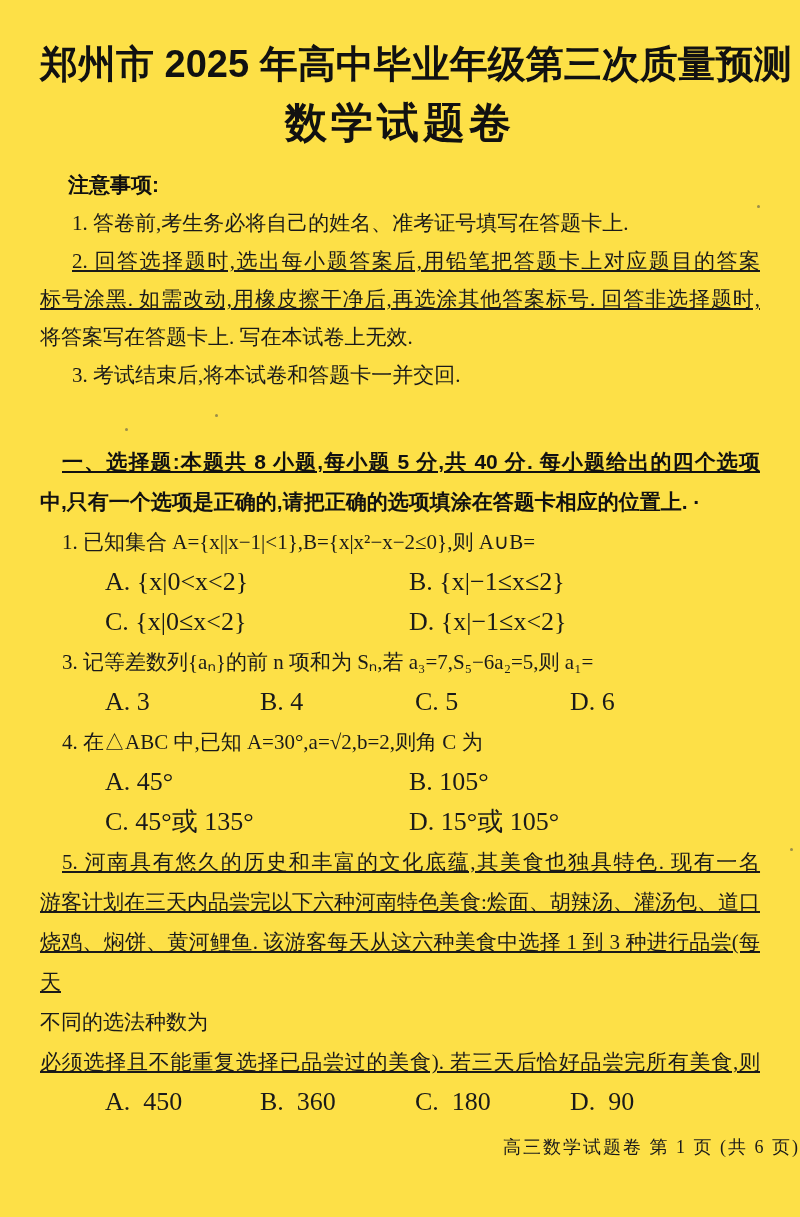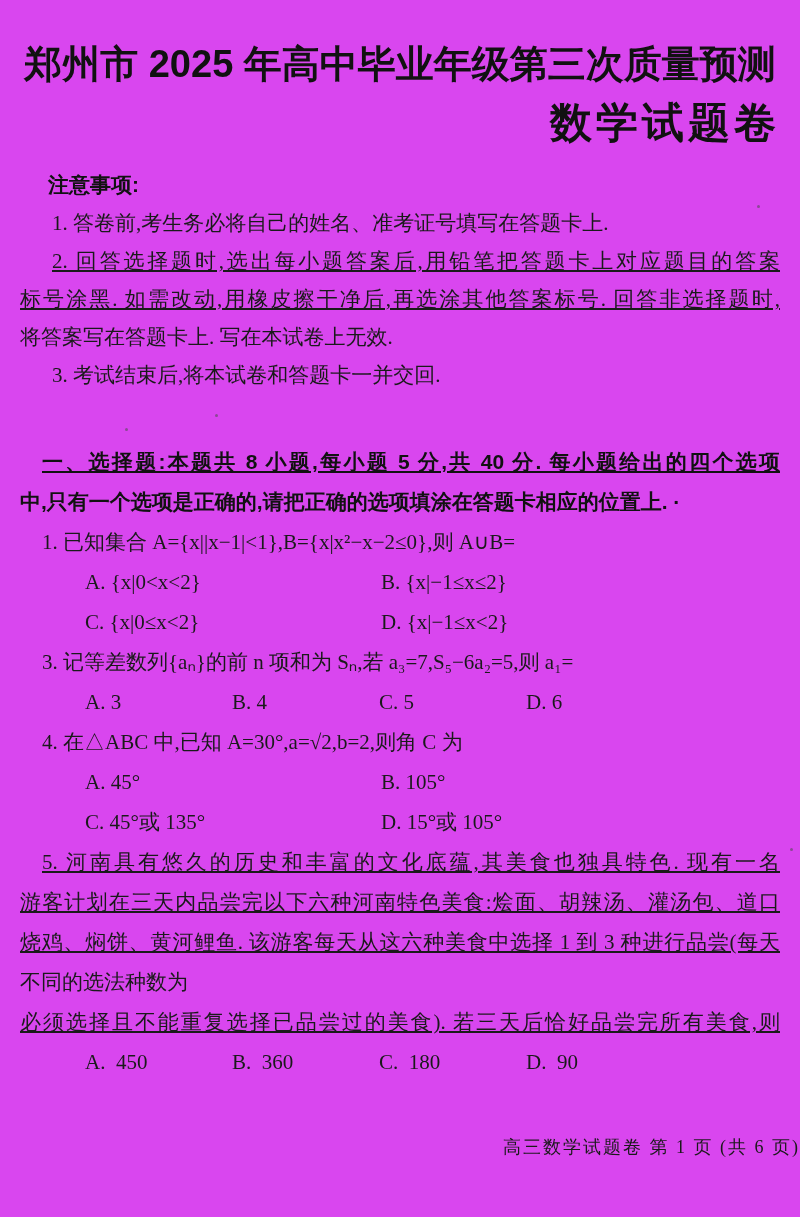--- a/index.html
+++ b/index.html
@@ -2,61 +2,61 @@
 <html><head>
 <meta charset="utf-8">
 <style>
   * { margin: 0; padding: 0; box-sizing: border-box; }
   html, body { background: #e9e9e7; }
   .page {
     position: relative;
     width: 800px;
     height: 1217px;
     margin: 0 auto;
-    background: #d946ef;
+    background: #fde047;
     color: #161616;
     font-family: "Liberation Serif", serif;
-    padding: 0 20px;
+    padding: 0 40px;
     overflow: hidden;
   }
   .title {
     margin-top: 36px;
     font-family: "Liberation Sans", sans-serif;
     font-weight: 700;
     font-size: 38px;
     line-height: 56px;
     text-align: center;
     white-space: nowrap;
     letter-spacing: 0px;
     color: #111;
   }
   .subtitle {
     margin-top: 4px;
     font-family: "Liberation Sans", sans-serif;
     font-weight: 700;
     font-size: 42px;
     line-height: 54px;
-    text-align: right;
+    text-align: center;
     letter-spacing: 4px;
     color: #111;
   }
   .notice { margin-top: 16px; }
   .line {
     font-size: 21px;
     line-height: 38px;
     color: #1a1a1a;
   }
   .section .line, .question .line, .opt-row { line-height: 40px; }
   .bold { font-family: "Liberation Sans", sans-serif; font-weight: 700; color: #111; }
   .ind28 { padding-left: 28px; }
   .ind32 { padding-left: 32px; }
   .ind22 { padding-left: 22px; }
   .j { text-align: justify; text-align-last: justify; text-decoration: underline; }
   .section { margin-top: 48px; }
-  .opt-row { display: flex; padding-left: 65px; font-size: 21px; }
+  .opt-row { display: flex; padding-left: 65px; font-size: 26px; gap: 8px; }
   .opt { white-space: pre-wrap; color: #1a1a1a; }
   .opt.w2 { width: 296px; }
   .opt.w4 { width: 147px; }
   .footer {
     position: absolute;
     left: 0; right: 0;
     top: 1132px;
     text-align: right;
     font-size: 18px;
     line-height: 30px;

